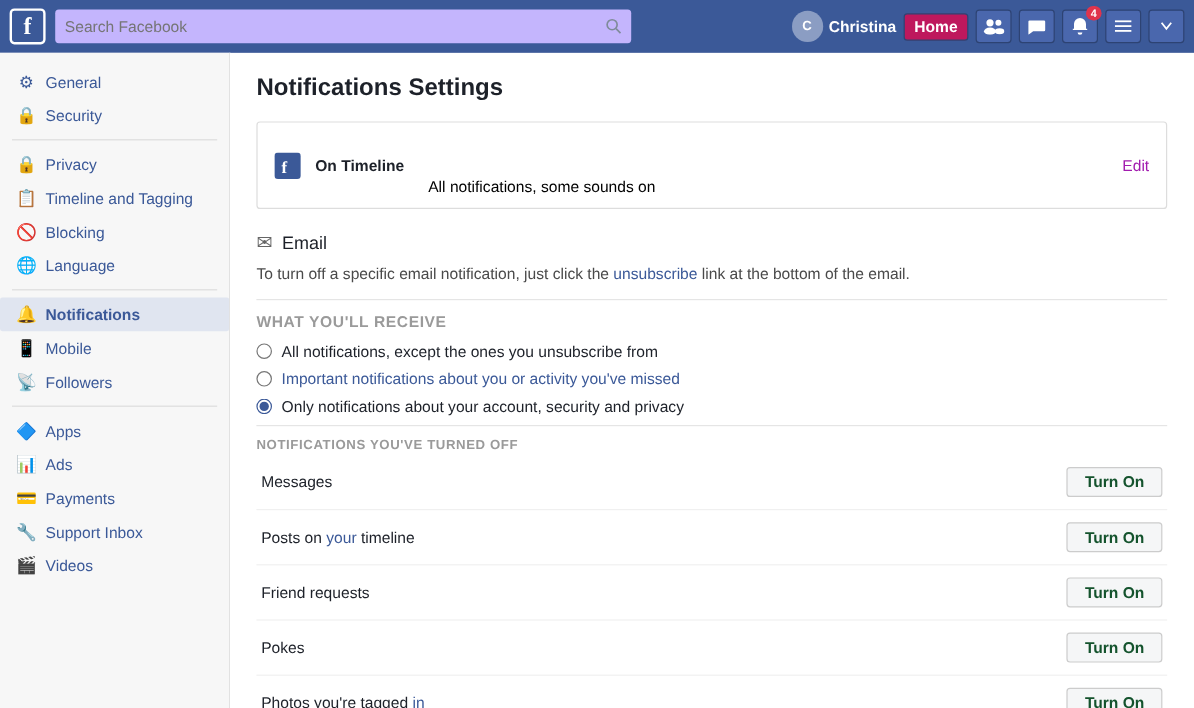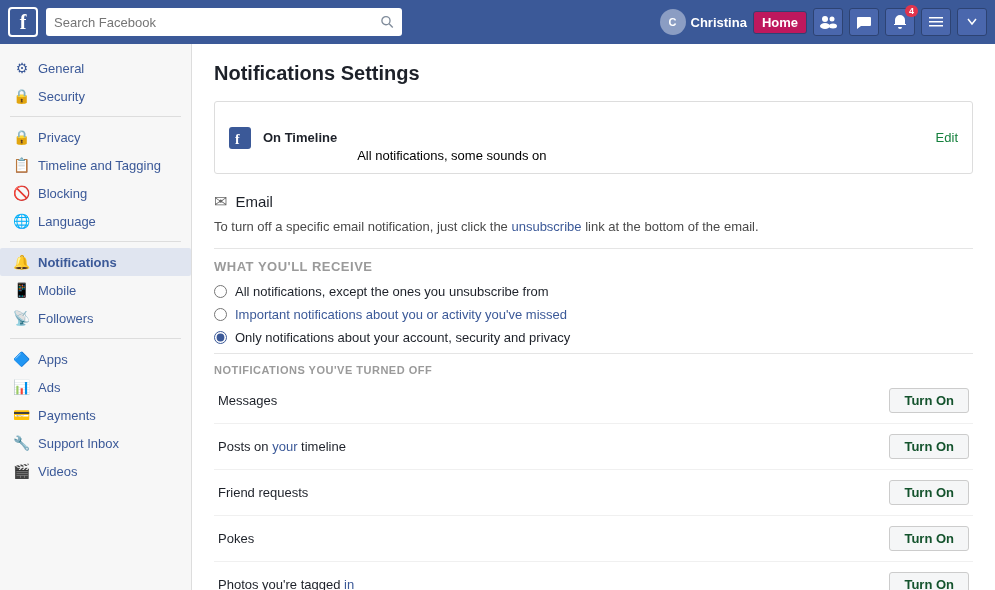--- a/index.html
+++ b/index.html
@@ -17,28 +17,28 @@
     #fb-logo {
       width: 30px; height: 30px;
       background: #3b5998;
       border: 2px solid #fff;
       border-radius: 4px;
       display: flex; align-items: center; justify-content: center;
       color: #fff; font-size: 20px; font-weight: bold; font-family: Georgia, serif;
       flex-shrink: 0;
     }
     #search-bar {
-      background: #ffffff;
+      background: #c4b5fd;
       border-radius: 3px;
       height: 28px;
       display: flex;
       align-items: center;
       padding: 0 8px;
       gap: 20px;
-      width: 356px;
+      width: 480px;
     }
     #search-input {
       border: none; outline: none; font-size: 13px; width: 100%; color: #333;
       background: transparent;
     }
     .search-icon-svg { color: #7f8b9a; }
     #nav-right {
       margin-left: auto;
       display: flex;
       align-items: center;
@@ -143,21 +143,21 @@
       display: flex;
       align-items: center;
       border: 1px solid #ddd;
       border-radius: 3px;
       padding: 10px 14px;
       margin-bottom: 18px;
       gap: 12px;
     }
     .on-fb-label { font-weight: bold; font-size: 13px; color: #1d2129; }
     .on-fb-desc { color: #000000; font-size: 13px; margin-left: 8px; margin-top: 36px; }
-    .on-fb-edit { margin-left: auto; color: #15803d; font-size: 13px; cursor: pointer; }
+    .on-fb-edit { margin-left: auto; color: #a21caf; font-size: 13px; cursor: pointer; }
 
     
     .section-header {
       display: flex; align-items: center; gap: 8px;
       margin-bottom: 8px;
     }
     .section-icon { font-size: 16px; color: #666; }
     .section-title { font-size: 15px; font-weight: normal; color: #1d2129; }
     .section-desc { font-size: 13px; color: #4a4a4a; margin-bottom: 14px; }
     .section-desc a { color: #3b5998; text-decoration: none; }

